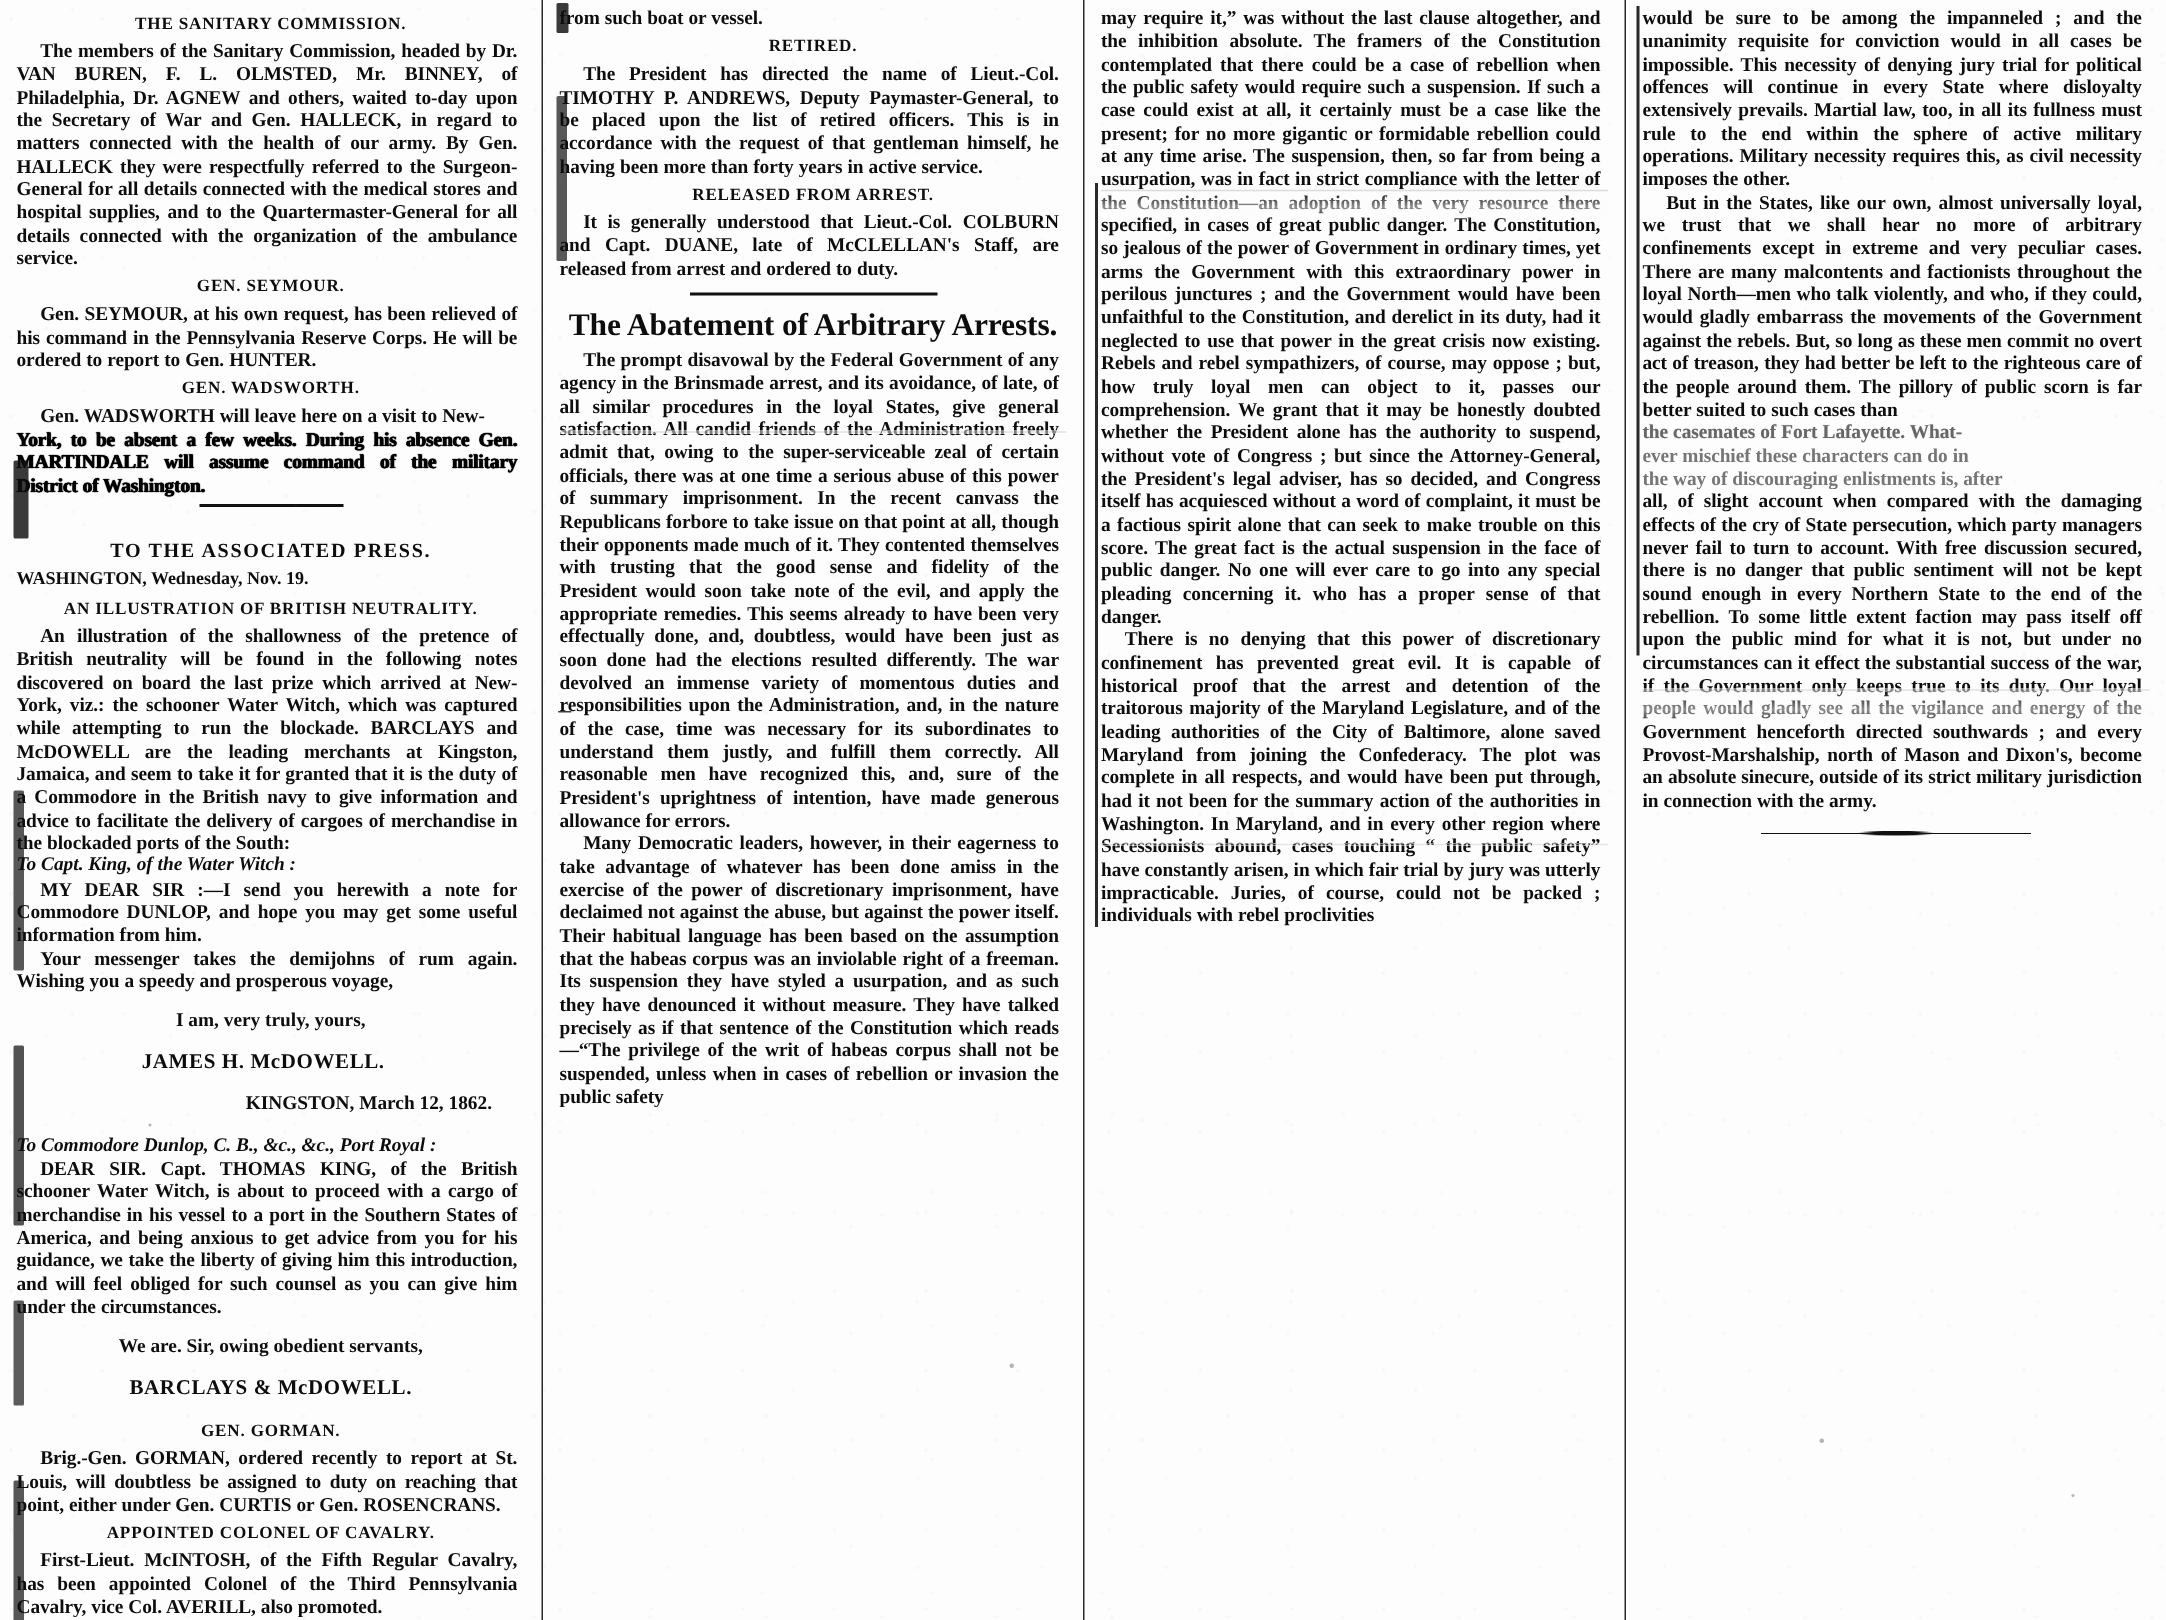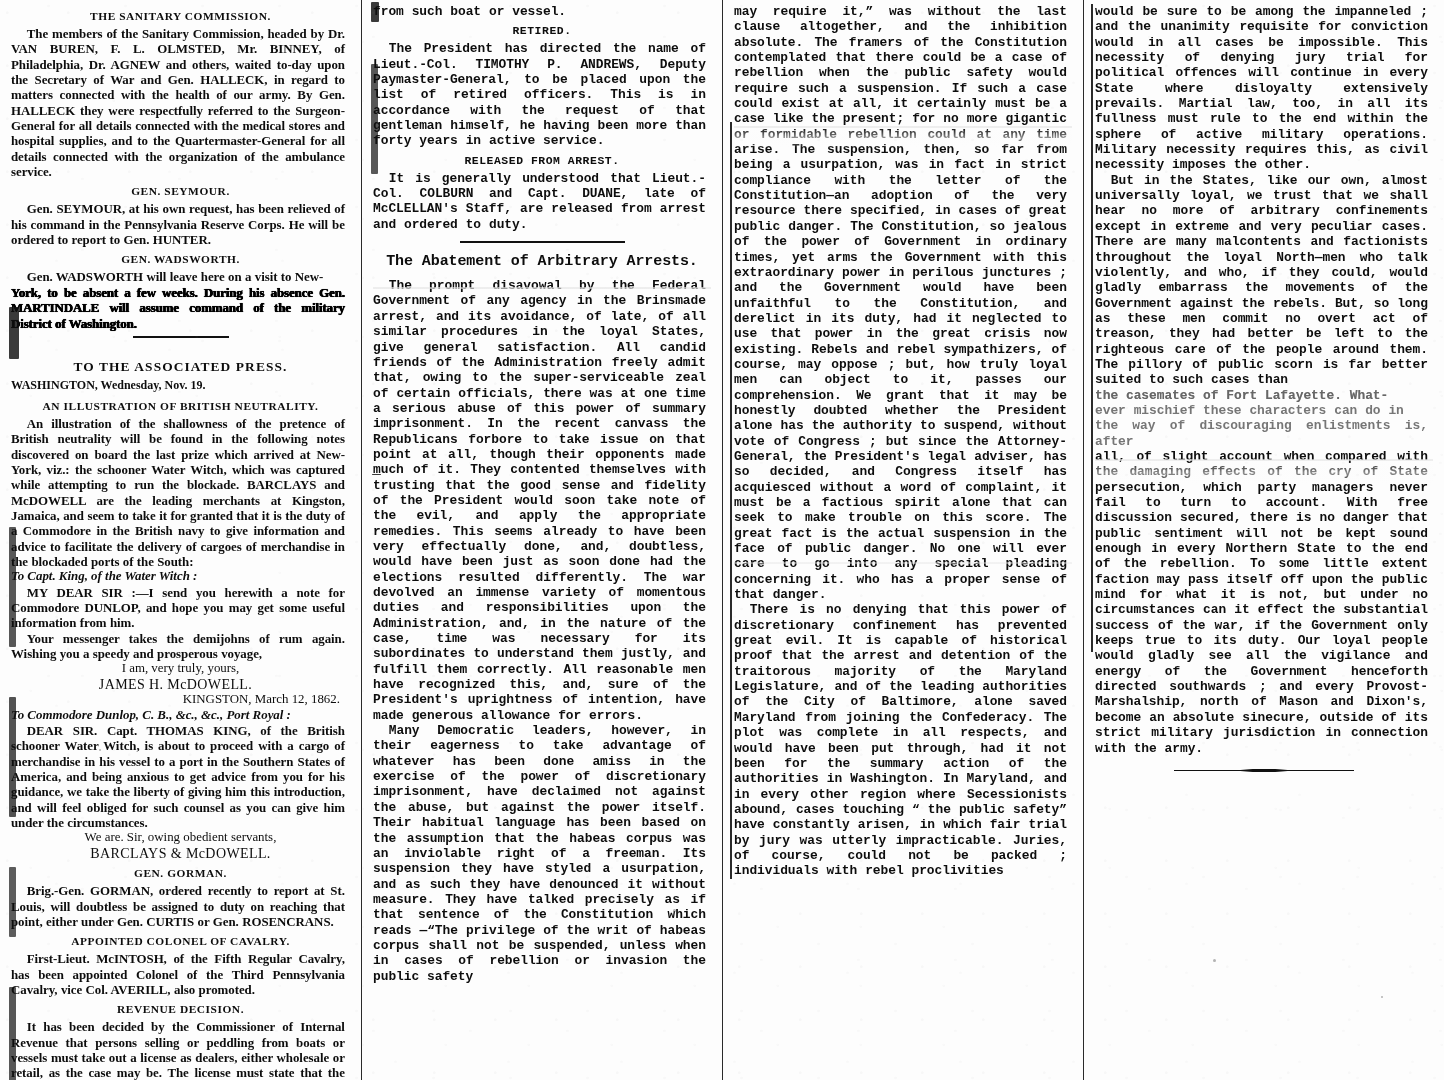--- a/index.html
+++ b/index.html
@@ -17,21 +17,21 @@
     box-sizing:border-box;
   }
   
   .col{
     position:relative;
     width:361px;
     box-sizing:border-box;
     padding:4px 11px 0 11px;
     overflow:hidden;
   }
-  .col + .col{border-left:1.5px solid #2a2a2a;font-family:Liberation Mono, monospace;}
+  .col + .col{border-left:1.5px solid #2a2a2a;}
   .col-inner{position:relative;}
 
   
   .p{
     font-size:13.1px;
     line-height:15.35px;
     text-align:justify;
     text-justify:inter-word;
     margin:0 0 0 0;
     text-indent:16px;
@@ -58,29 +58,29 @@
   .subhead.big{font-size:13.4px;letter-spacing:1.1px;margin-top:20px;}
   .dateline{
     text-align:left;
     font-size:12px;
     line-height:17px;
     font-weight:700;
     margin:1px 0 1px 0;
   }
   .headline{
     text-align:center;
-    font-size:15px;
+    font-size:21px;
     line-height:24px;
     font-weight:700;
     letter-spacing:-0.1px;
     margin:7px 0 4px 0;
   }
   .sig{
-    text-align:right;font-size:12.9px;line-height:15.4px;font-weight:400;
-    margin:0;padding-right:10px;
+    text-align:right;font-size:12.9px;line-height:15.4px;font-weight:700;
+    margin:12px;padding-right:10px;
   }
   .sig.center{text-align:center;padding-right:0;}
   .sig.cap{font-size:14px;letter-spacing:0.4px;text-align:center;}
   .addr{font-size:12.9px;line-height:15.4px;font-weight:700;font-style:italic;margin:0;text-indent:0;}
 
   
   .rule{
     width:96px;height:0;border-top:2px solid #111;
     margin:5px auto 4px auto;
   }

